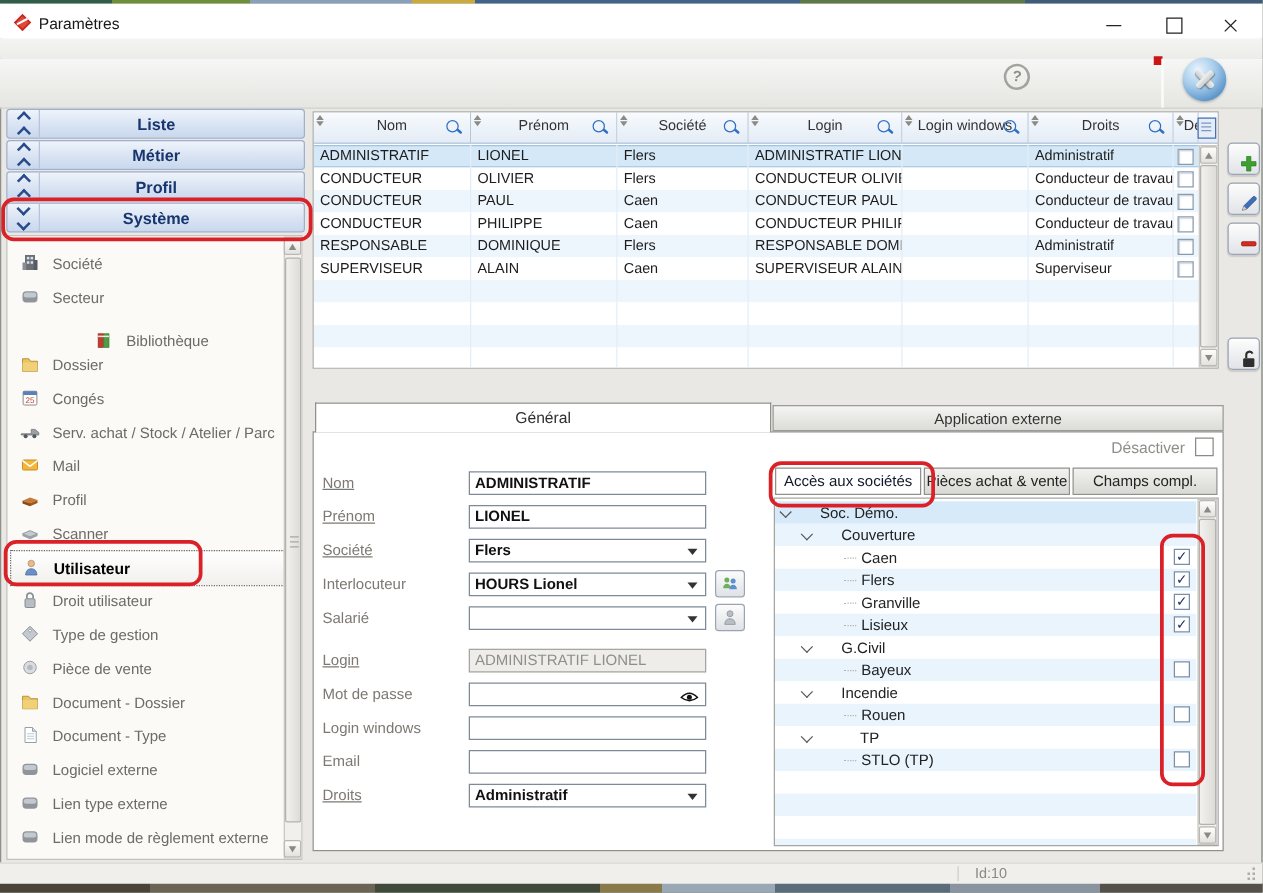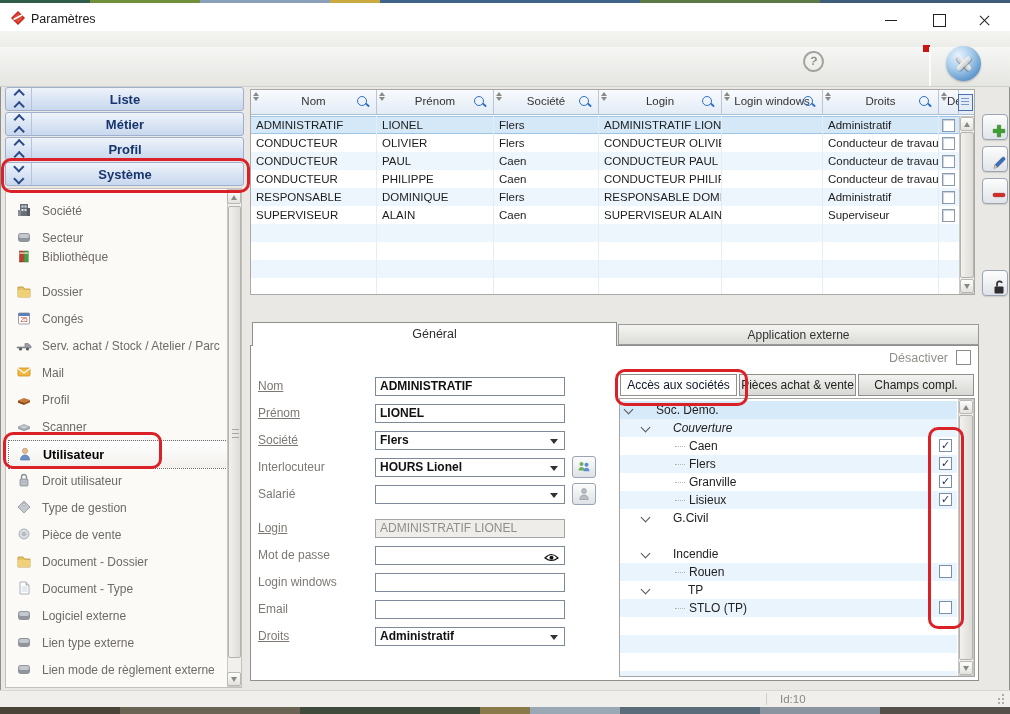--- a/index.html
+++ b/index.html
@@ -143,21 +143,21 @@
           </svg></div>
         <div class="side-label">Société</div>
       </div>
       <div class="side-item" style="top: 35px;">
         <div class="side-icon"><svg width="16" height="16" viewBox="0 0 16 16" xmlns="http://www.w3.org/2000/svg">
             <rect x="2" y="4" width="12" height="9" rx="3" fill="#8f959b"></rect>
             <rect x="3" y="5" width="10" height="4" rx="2" fill="#c3c9cf"></rect>
           </svg></div>
         <div class="side-label">Secteur</div>
       </div>
-      <div class="side-item" style="top: 54px;">
+      <div class="side-item" style="top: 70px; justify-content: center;">
         <div class="side-icon"><svg width="16" height="16" viewBox="0 0 16 16" xmlns="http://www.w3.org/2000/svg">
             <rect x="3.5" y="3" width="4.2" height="11" fill="#c23b2e" stroke="#8e2a20" stroke-width="0.5"></rect>
             <rect x="8" y="3" width="4.2" height="11" fill="#4f9e43" stroke="#3a7531" stroke-width="0.5"></rect>
             <rect x="3.5" y="4.5" width="8.7" height="1.2" fill="#efe9dc"></rect>
           </svg></div>
         <div class="side-label">Bibliothèque</div>
       </div>
       <div class="side-item" style="top: 89px;">
         <div class="side-icon"><svg width="16" height="16" viewBox="0 0 16 16" xmlns="http://www.w3.org/2000/svg">
             <path d="M2 4 h5 l1.5 2 H14 v8 H2 Z" fill="#e8c463" stroke="#b8923a" stroke-width="0.8"></path>
@@ -510,21 +510,21 @@
   <div id="subtabs">
       <div class="abs subtab active" style="left: 620px; width: 117px;">Accès aux sociétés</div>
       <div class="abs subtab" style="left: 739px; width: 117px;">Pièces achat &amp; vente</div>
       <div class="abs subtab" style="left: 858px; width: 116px;">Champs compl.</div>
     </div>
   <div class="abs" id="tree-box">
       <div class="tree-row" style="top: 2px; background: rgb(215, 234, 250);">
         <div class="tree-chev" style="left: 5px;"></div>
         <div class="tree-label" style="left: 36px;">Soc. Démo.</div>
       </div>
-      <div class="tree-row" style="top: 20px; background: rgb(234, 244, 253); font-style: italic;">
+      <div class="tree-row" style="top: 20px; background: rgb(234, 244, 253);">
         <div class="tree-chev" style="left: 22px;"></div>
         <div class="tree-label" style="left: 53px;">Couverture</div>
       </div>
       <div class="tree-row" style="top: 38px; background: rgb(255, 255, 255);">
         <div class="tree-stub" style="left: 55px; width: 10px;"></div>
         <div class="tree-label" style="left: 69px;">Caen</div>
         <div class="tree-cb">✓</div>
       </div>
       <div class="tree-row" style="top: 56px; background: rgb(234, 244, 253);">
         <div class="tree-stub" style="left: 55px; width: 10px;"></div>
@@ -537,20 +537,25 @@
         <div class="tree-cb">✓</div>
       </div>
       <div class="tree-row" style="top: 92px; background: rgb(234, 244, 253);">
         <div class="tree-stub" style="left: 55px; width: 10px;"></div>
         <div class="tree-label" style="left: 69px;">Lisieux</div>
         <div class="tree-cb">✓</div>
       </div>
       <div class="tree-row" style="top: 110px; background: rgb(255, 255, 255);">
         <div class="tree-chev" style="left: 22px;"></div>
         <div class="tree-label" style="left: 53px;">G.Civil</div>
+      </div>
+      <div class="tree-row" style="top: 128px; background: rgb(234, 244, 253);">
+        <div class="tree-stub" style="left: 55px; width: 10px;"></div>
+        <div class="tree-label" style="left: 69px;">Bayeux</div>
+        <div class="tree-cb"></div>
       </div>
       <div class="tree-row" style="top: 146px; background: rgb(255, 255, 255);">
         <div class="tree-chev" style="left: 22px;"></div>
         <div class="tree-label" style="left: 53px;">Incendie</div>
       </div>
       <div class="tree-row" style="top: 164px; background: rgb(234, 244, 253);">
         <div class="tree-stub" style="left: 55px; width: 10px;"></div>
         <div class="tree-label" style="left: 69px;">Rouen</div>
         <div class="tree-cb"></div>
       </div>

